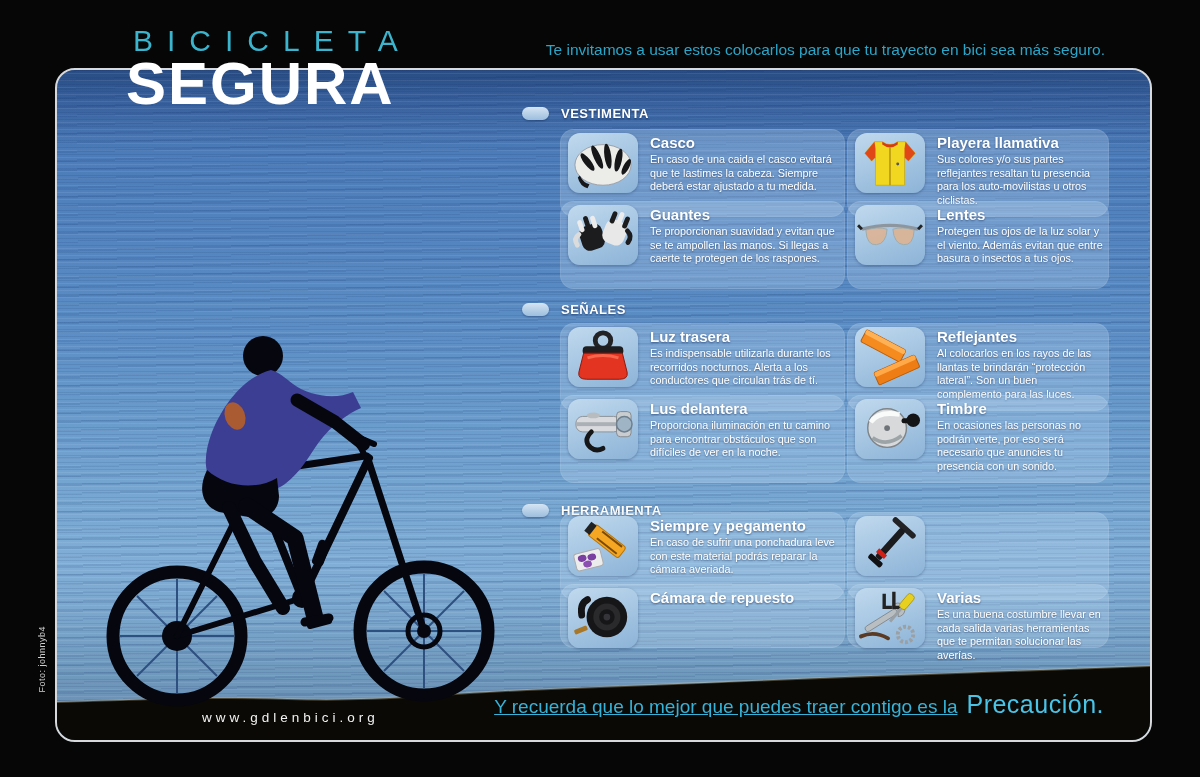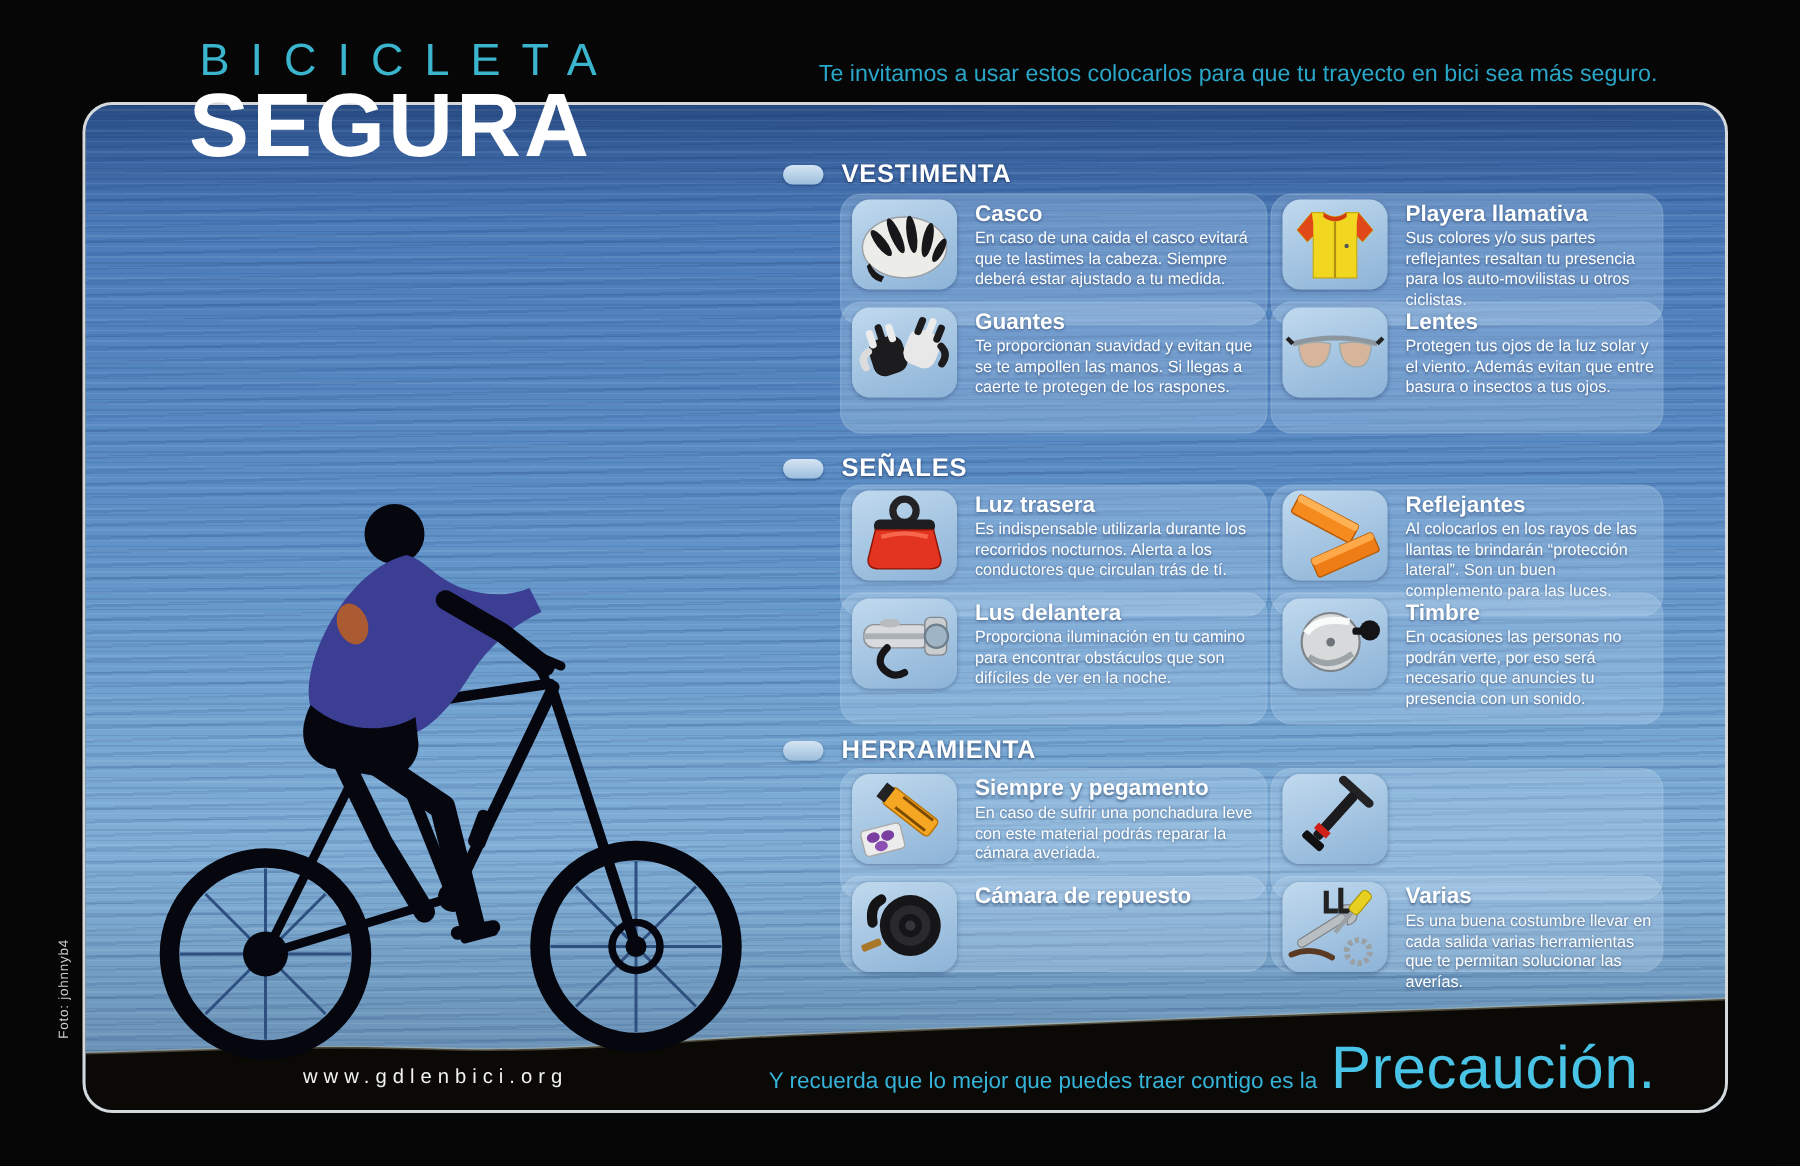--- a/index.html
+++ b/index.html
@@ -24,24 +24,24 @@
   .poster::before{content:"";position:absolute;inset:0;z-index:1;pointer-events:none;
           background:
           repeating-linear-gradient(180deg,rgba(10,30,80,.10) 0 1px,transparent 1px 3px,
             rgba(255,255,255,.08) 3px 4px,transparent 4px 7px),
           repeating-linear-gradient(178.5deg,rgba(18,48,108,.12) 0 2px,transparent 2px 9px),
           linear-gradient(180deg,rgba(8,22,60,.28),rgba(8,22,60,0) 12%);}
   .scene{position:absolute;left:0;top:0;z-index:2;}
 
   
   .sec{position:absolute;left:465px;display:flex;align-items:center;gap:12px;z-index:5;}
-  .s1{top:36px}.s2{top:232px}.s3{top:420px}
+  .s1{top:36px}.s2{top:232px}.s3{top:433px}
   .pill{width:27px;height:13px;border-radius:7px;background:linear-gradient(#d5e5f3,#9cbedd);
         box-shadow:0 1px 2px rgba(0,20,60,.35);}
-  .sec-label{font-size:17px;font-weight:bold;color:#fff;letter-spacing:.5px;
+  .sec-label{font-size:13px;font-weight:bold;color:#fff;letter-spacing:.5px;
         text-shadow:0 1px 2px rgba(0,20,60,.6);}
 
   
   .card{position:absolute;display:flex;height:88px;border-radius:14px;z-index:5;
         background:rgba(196,223,243,.28);box-shadow:inset 0 0 0 1px rgba(255,255,255,.08);}
   .r1{top:59px}.r2{top:131px}.r3{top:253px}.r4{top:325px}.r5{top:442px}.r6{top:514px;height:64px;}
   .c-l{left:503px;width:285px}.c-r{left:790px;width:262px}
   .tile{flex:0 0 70px;width:70px;height:60px;margin:4px 0 0 8px;border-radius:12px;
         background:linear-gradient(160deg,#c0d9ee,#8cb3d7);
         box-shadow:0 1px 3px rgba(0,20,60,.3);overflow:hidden;}
@@ -49,22 +49,22 @@
   .card-text{margin:5px 6px 0 12px;color:#fff;text-shadow:0 1px 2px rgba(0,25,70,.5);}
   .item-title{font-size:15px;font-weight:bold;margin-bottom:2px;}
   .item-desc{font-size:10.8px;line-height:13.5px;max-width:190px;}
   .c-r .item-desc{max-width:172px;}
 
   
   .website{position:absolute;left:145px;top:640px;z-index:8;font-size:13.5px;letter-spacing:4px;
            color:#f2f2f2;text-decoration:none;}
   .footer-line{position:absolute;right:46px;top:620px;z-index:8;display:flex;align-items:baseline;
            gap:9px;white-space:nowrap;}
-  .footer-text{font-size:15px;color:#35b3d8;}
-  .footer-highlight{font-size:40px;color:#49c3e6;letter-spacing:.5px;}
+  .footer-text{font-size:19px;color:#35b3d8;text-decoration:underline;}
+  .footer-highlight{font-size:25px;color:#49c3e6;letter-spacing:.5px;}
 </style>
 </head>
 <body>
 
 <div class="page">
 
   <div class="title-b">BICICLETA</div>
   <div class="title-s">SEGURA</div>
   <div class="tagline">Te invitamos a usar estos colocarlos para que tu trayecto en bici sea más seguro.</div>
   <div class="credit">Foto: johnnyb4</div>

